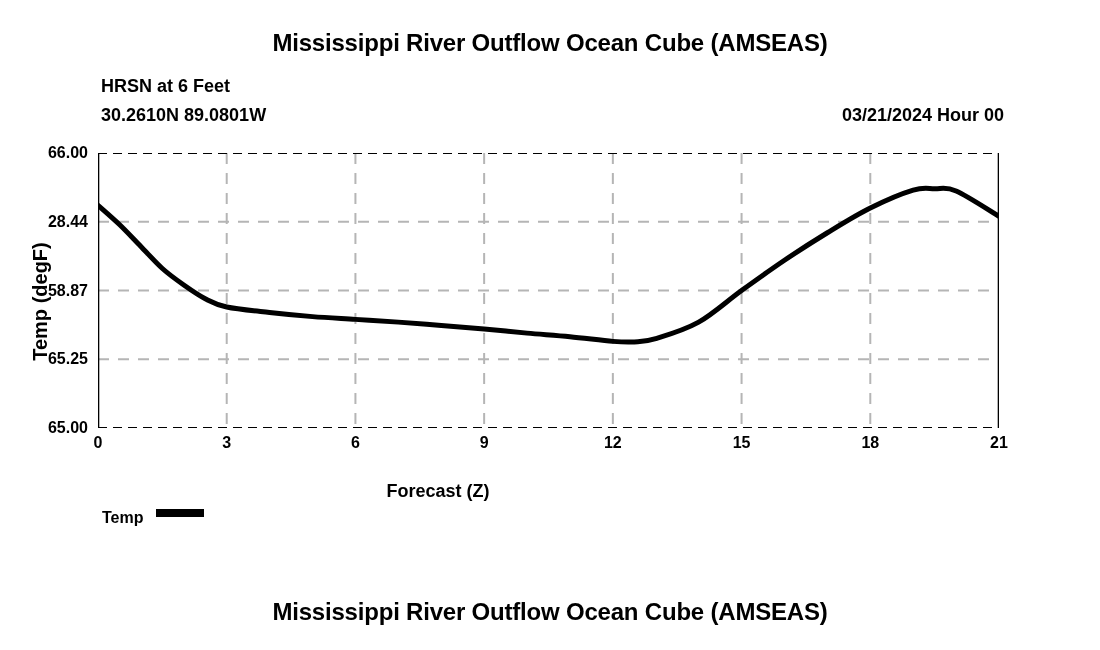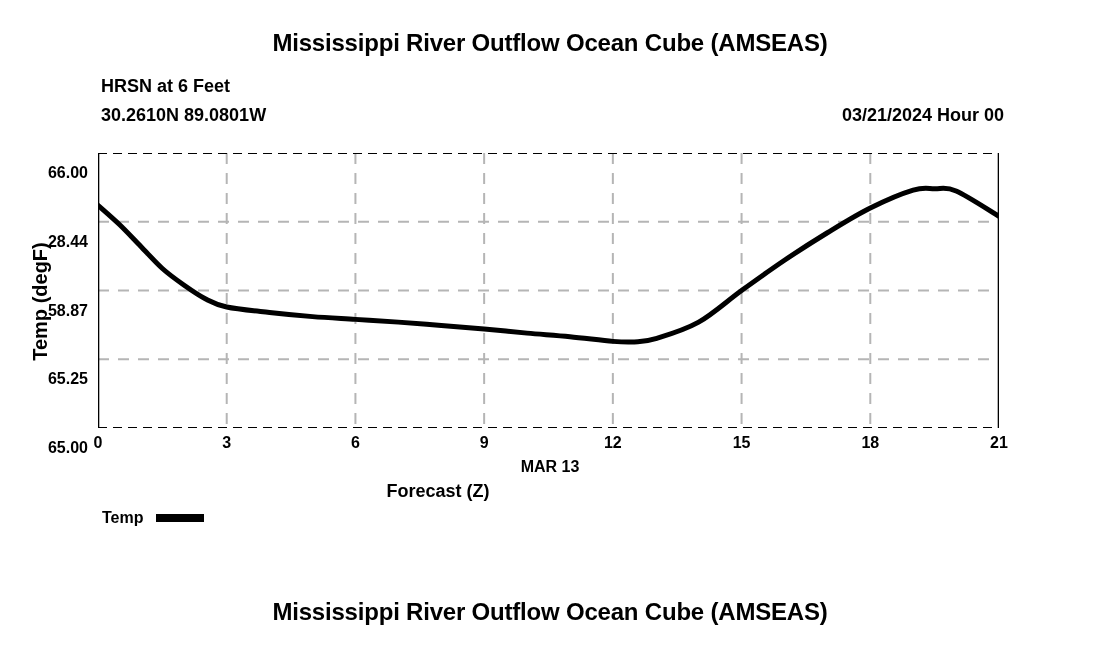--- a/index.html
+++ b/index.html
@@ -93,21 +93,20 @@
     width: 98px;
     height: 650px;
   }
   .ylabels span {
     position: absolute;
     right: 10px;
     font-size: 16px;
     font-weight: bold;
     white-space: nowrap;
     text-align: right;
-    margin-top: 20px;
   }
   .xlabels {
     position: absolute;
     left: 0; top: 0;
     width: 1100px;
     height: 650px;
   }
   .xlabels span {
     position: absolute;
     top: 434px;
@@ -145,21 +144,20 @@
     font-size: 18px;
     font-weight: bold;
     white-space: nowrap;
   }
 
   
   .legend {
     position: absolute;
     left: 102px; top: 509px;
     display: flex;
-    align-items: center;
     gap: 13px;
   }
   .legend-label {
     font-size: 16px;
     font-weight: bold;
     white-space: nowrap;
   }
   .legend-swatch {
     width: 48px;
     height: 8px;
@@ -245,21 +243,20 @@
       <span style="left: 226.714px;">3</span>
       <span style="left: 355.429px;">6</span>
       <span style="left: 484.143px;">9</span>
       <span style="left: 612.857px;">12</span>
       <span style="left: 741.571px;">15</span>
       <span style="left: 870.286px;">18</span>
       <span style="left: 999px;">21</span>
     </div>
 
   <div class="ytitle">Temp (degF)</div>
-  <div class="xtitle-1">MAR 13</div>
   <div class="xtitle-2">Forecast (Z)</div>
 
   <div class="legend">
     <span class="legend-label">Temp</span>
     <span class="legend-swatch" id="legend-swatch" style="background: rgb(0, 0, 0);"></span>
   </div>
 
   <div class="title-bottom">Mississippi River Outflow Ocean Cube (AMSEAS)</div>
 
 </div>

